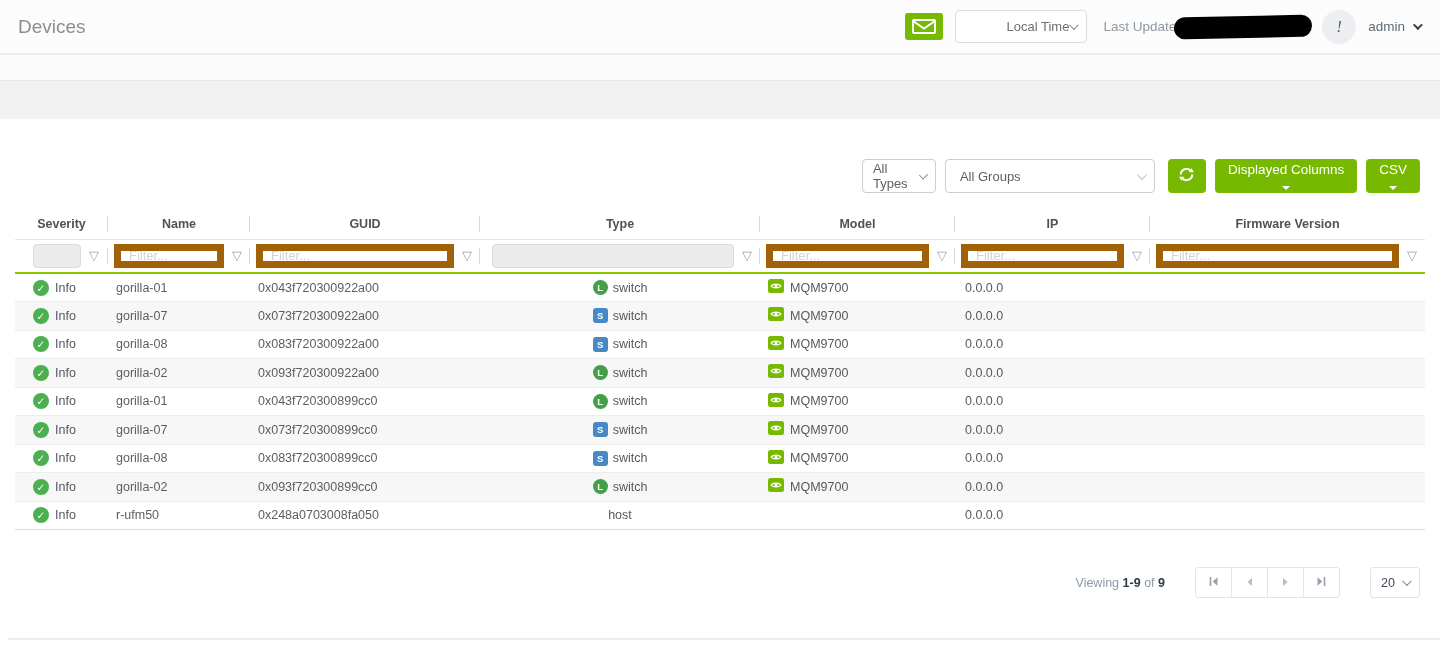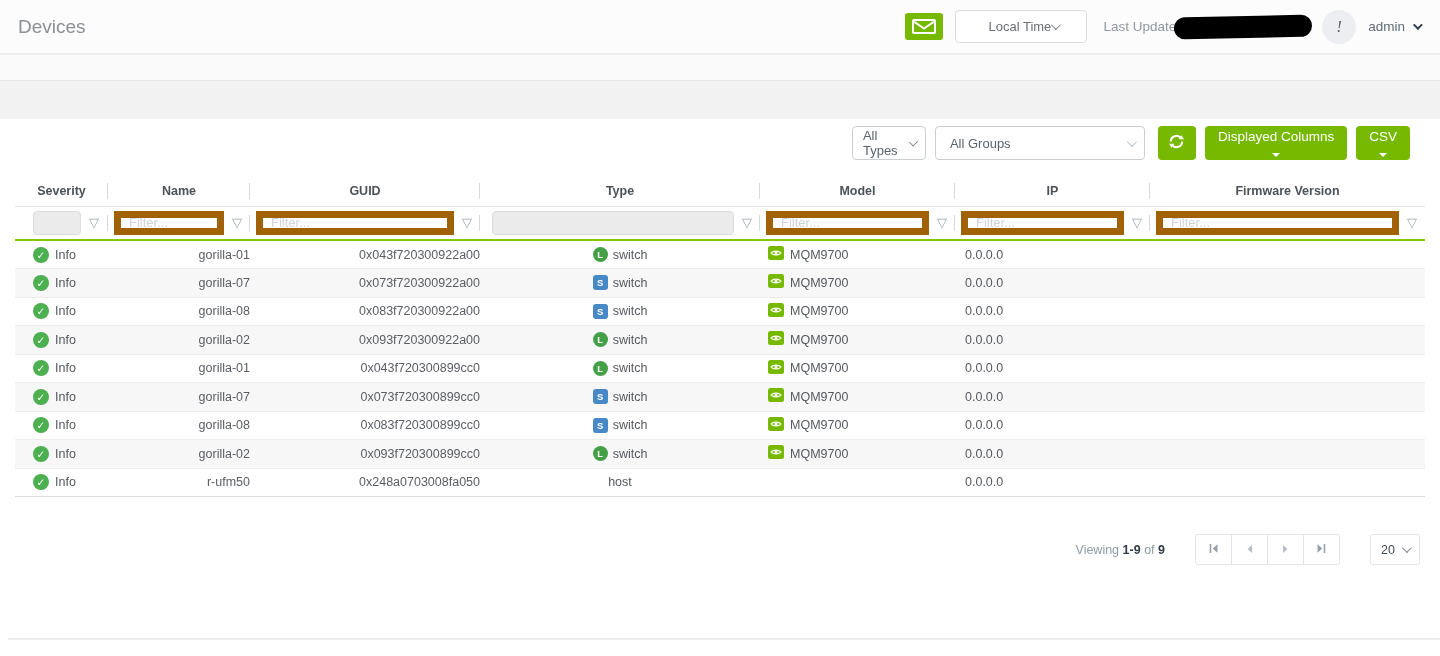--- a/index.html
+++ b/index.html
@@ -14,21 +14,21 @@
     height:54px; background:#fcfcfc; border-bottom:1px solid #ececec;
     display:flex; align-items:center; justify-content:space-between;
     padding:0 20px 0 18px;
   }
   .page-title{ font-size:19px; color:#8a8f94; font-weight:400; }
   .topbar-right{ display:flex; align-items:center; }
   .mail-btn{ width:38px; height:27px; border:none; background:transparent; cursor:pointer; padding:0; display:flex; }
   .time-select{
     margin-left:12px; width:132px; height:33px; background:#fff;
     border:1px solid #d9dde1; border-radius:4px;
-    display:flex; align-items:center; justify-content:center;
+    display:flex; align-items:center; justify-content:flex-end;
     padding:0 10px 0 14px; font-size:13px; color:#6b7076; cursor:pointer;
   }
   .chev{ width:7px; height:7px; border-right:1.6px solid #7d858d; border-bottom:1.6px solid #7d858d;
          transform:rotate(45deg) translateY(-2px); display:inline-block; }
   .last-update{ margin-left:16px; font-size:13.5px; color:#9098a0; white-space:nowrap; }
   .redaction{ margin-left:-2px; width:138px; height:22px; background:#000; border-radius:12px;
               transform:rotate(-1.2deg); }
   .help-circle{
     margin-left:10px; width:34px; height:34px; border-radius:50%; background:#eceef2;
     display:flex; align-items:center; justify-content:center; cursor:pointer; border:none;
@@ -37,21 +37,21 @@
   .user-menu{ margin-left:12px; display:flex; align-items:center; gap:8px; cursor:pointer;
               font-size:13.5px; color:#5f6b76; }
   .chev-bold{ width:7px; height:7px; border-right:2.2px solid #35414d; border-bottom:2.2px solid #35414d;
               transform:rotate(45deg) translateY(-2px); display:inline-block; }
 
   
   .band1{ height:26px; background:#fafafa; border-top:1px solid #f0f0f0; }
   .band2{ height:39px; background:#f2f2f3; border-top:1px solid #e7e7e8; }
 
   
-  .toolbar{ margin-top:6px; padding-right:30px; display:flex; justify-content:flex-end;
+  .toolbar{ margin-top:39px; padding-right:20px; display:flex; justify-content:flex-end;
             align-items:center; gap:9px; height:36px; }
   .select-plain{
     height:34px; background:#fff; border:1px solid #c9ced3; border-radius:4px;
     display:flex; align-items:center; justify-content:space-between;
     font-size:13px; color:#5a6268; cursor:pointer; padding:0 10px;
   }
   .select-types{ width:74px; }
   .select-groups{ width:210px; padding-left:14px; margin-right:4px; }
   .select-groups .chev{ border-color:#b9c1c8; }
   .btn-green{
@@ -88,21 +88,21 @@
 
   tbody tr{ cursor:pointer; }
   tbody tr:first-child td{ border-top:2px solid #86c800; }
   tbody td{ height:28.5px; font-size:12.5px; color:#55595e; border-bottom:1px solid #ededee;
             white-space:nowrap; overflow:hidden; }
   tbody tr:nth-child(even){ background:#f7f7f8; }
   tbody tr:last-child td{ border-bottom:1px solid #dcdcdc; }
   .sev-wrap{ display:flex; align-items:center; gap:6px; padding-left:18px; }
   .check{ width:16px; height:16px; border-radius:50%; background:#4caf50; color:#fff;
           display:inline-flex; align-items:center; justify-content:center; font-size:10.5px; flex:none; }
-  td.cell-name, td.cell-guid{ padding-left:8px; color:#5a5e63;text-align:right; }
+  td.cell-name, td.cell-guid{ padding-left:8px; color:#5a5e63; }
   .type-wrap{ display:flex; align-items:center; justify-content:center; gap:5px; }
   .type-badge{ width:15px; height:15px; color:#fff; font-size:9.5px; font-weight:700;
                display:inline-flex; align-items:center; justify-content:center; flex:none; }
   .badge-l{ background:#43a047; border-radius:50%; }
   .badge-s{ background:#4788c7; border-radius:3px; }
   .model-wrap{ display:flex; align-items:center; gap:6px; padding-left:8px; }
   td.cell-ip{ padding-left:10px; }
   td.cell-fw{ padding-left:10px; }
 
   

